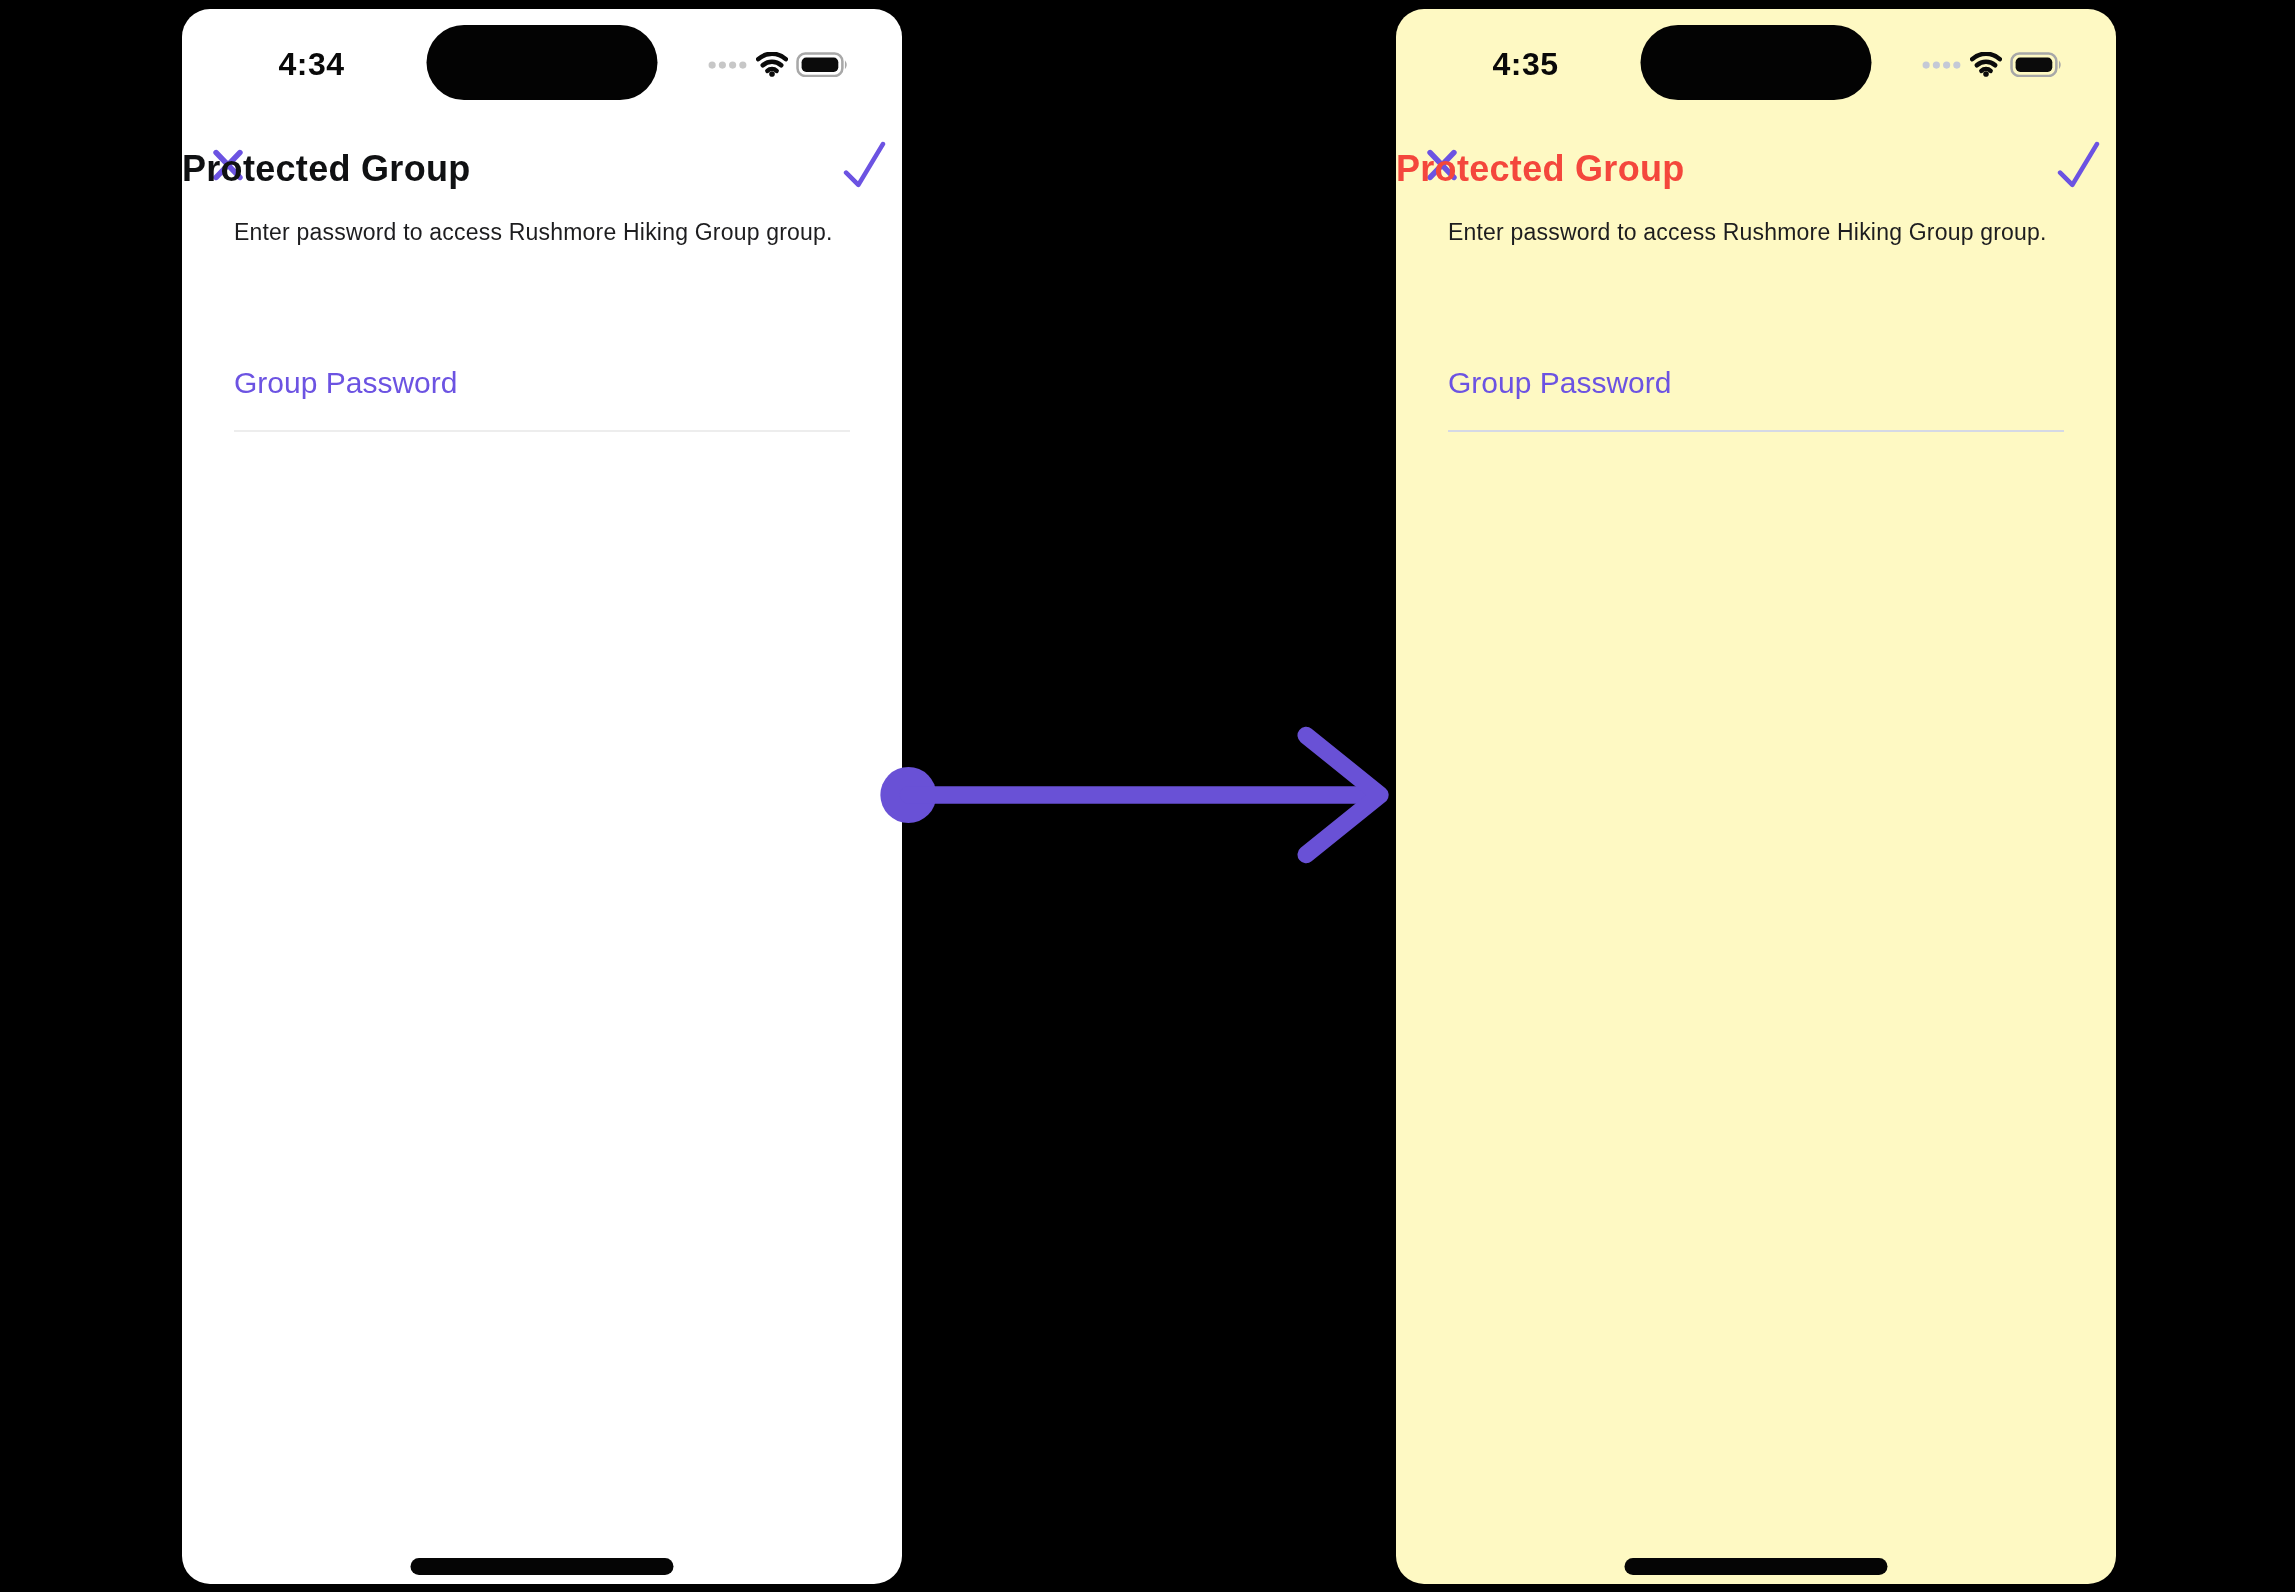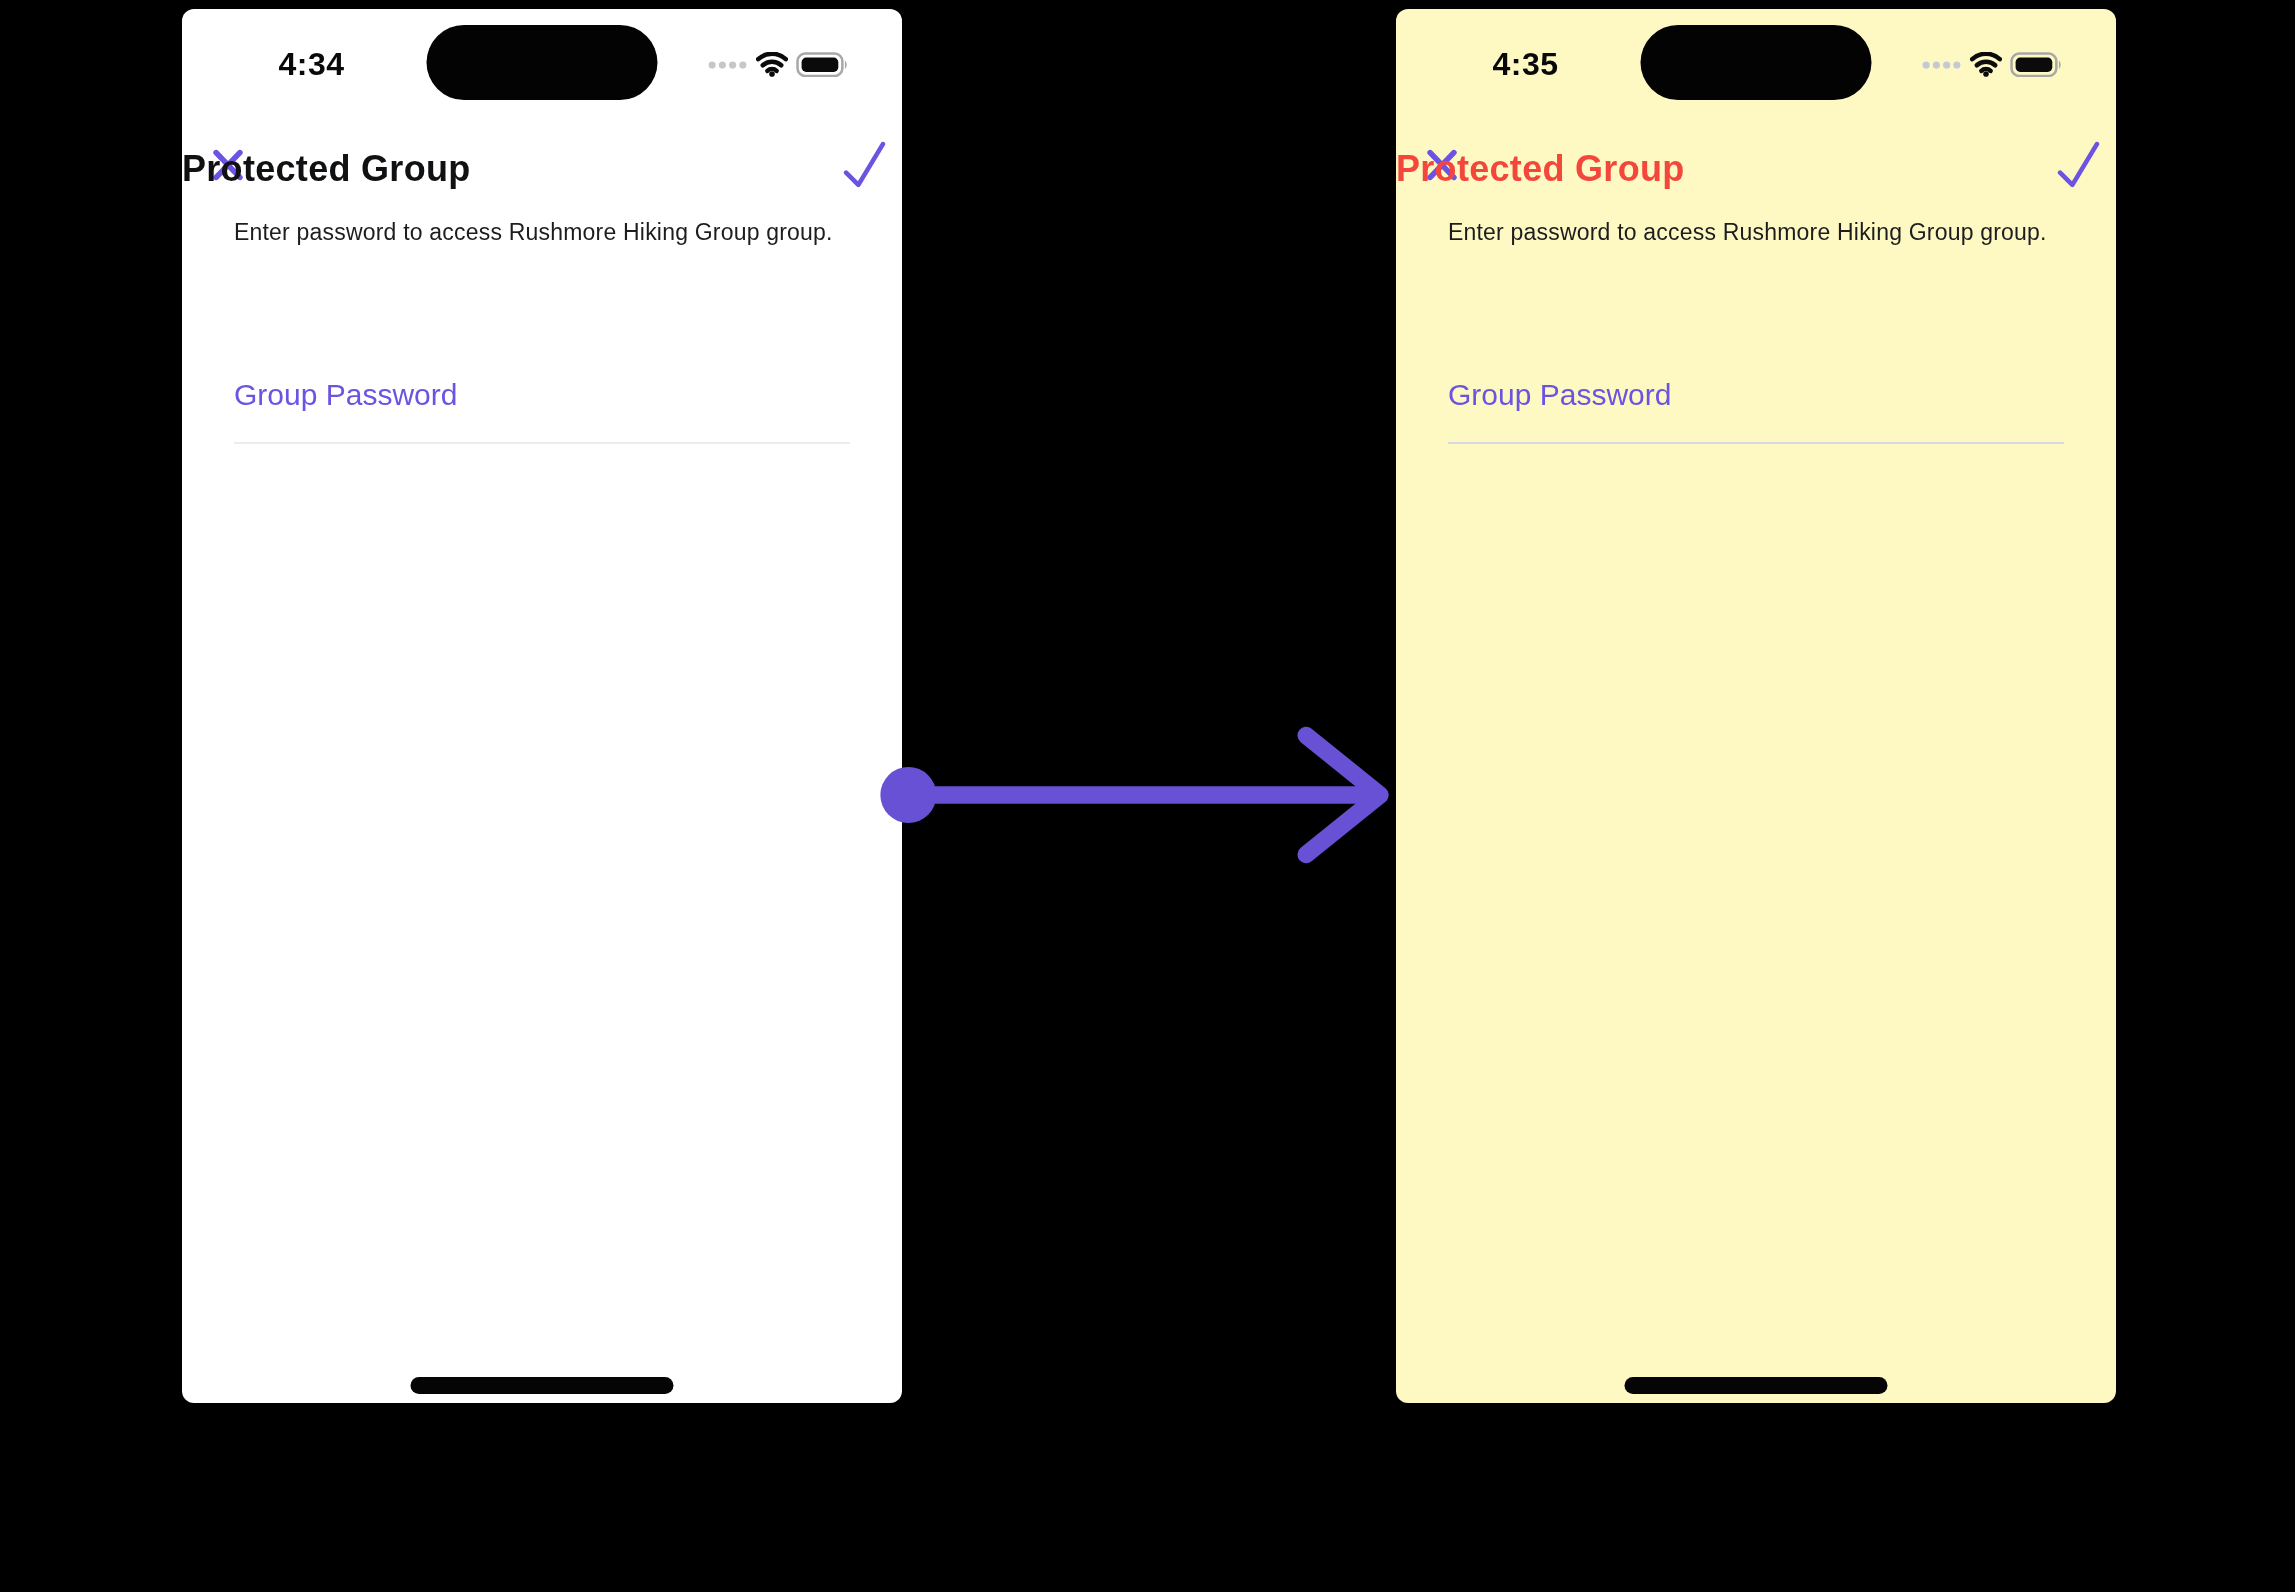--- a/index.html
+++ b/index.html
@@ -10,22 +10,22 @@
     background: #000000;
     overflow: hidden;
     font-family: "Liberation Sans", "DejaVu Sans", sans-serif;
   }
 
   
   .phone {
     position: absolute;
     top: 9.2px;
     width: 720px;
-    height: 1394px;
-    border-radius: 12px;
+    height: 1575px;
+    border-radius: 28px;
     overflow: hidden;
   }
   .phone--before { left: 182px;  background: #FFFFFF; }
   .phone--after  { left: 1385px; background: #fef9c3; margin-left: 11px; }
 
   
   .time {
     position: absolute;
     top: 37px; left: 71px;
     width: 117px;
@@ -83,21 +83,21 @@
   .description {
     position: absolute;
     top: 203px; left: 52px; right: 51px;
     font-size: 23px;
     line-height: 41px;
     letter-spacing: 0.2px;
     color: #1D1D1F;
   }
   .field {
     position: absolute;
-    top: 369px; left: 52px; right: 52px;
+    top: 357px; left: 52px; right: 52px;
     height: 64px;
     border-bottom: 2.6px solid #EDEDED;
   }
   .phone--after .field { border-bottom-color: #D5D9E5; }
   .field-label {
     display: block;
     font-size: 30px;
     line-height: 34px;
     color: #6C53E2;
   }

